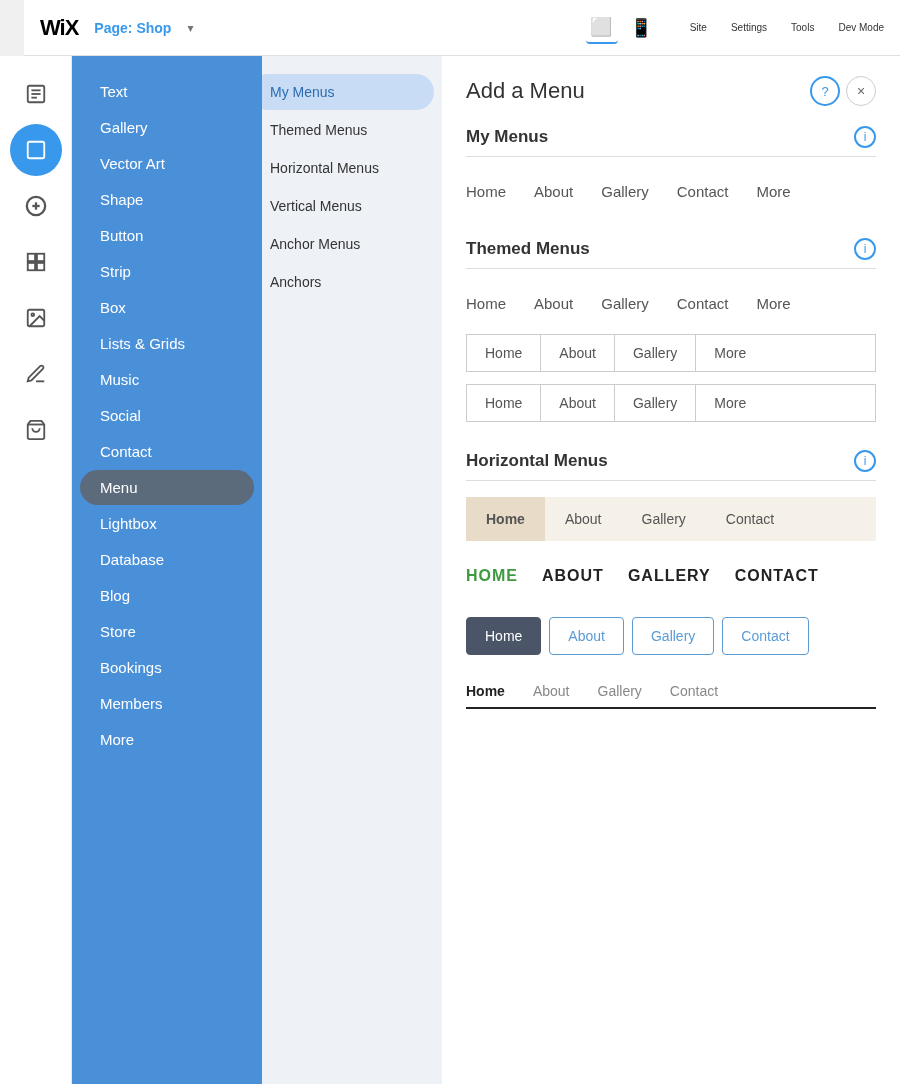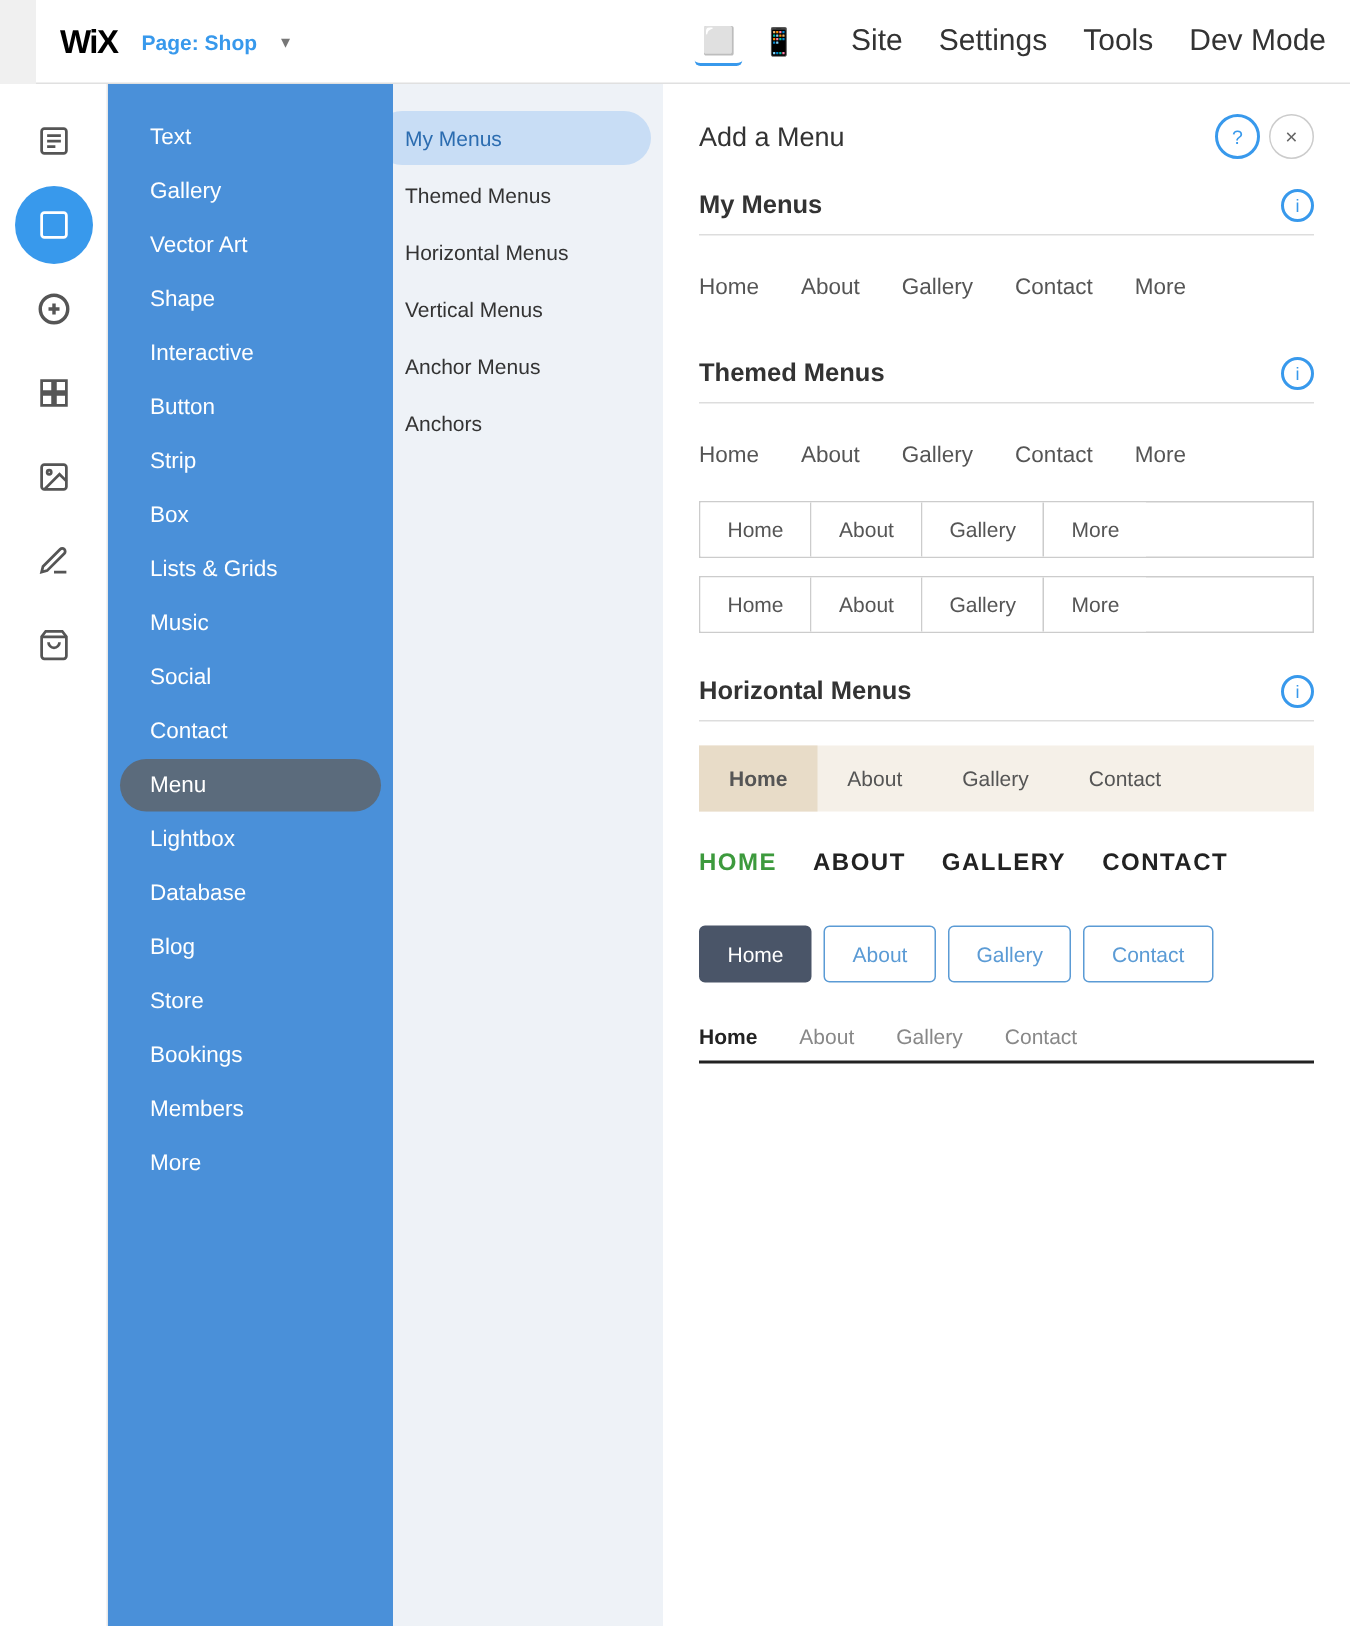--- a/index.html
+++ b/index.html
@@ -15,21 +15,21 @@
     }
     .wix-logo { font-size: 22px; font-weight: 900; color: #000; letter-spacing: -1px; }
     .page-label { font-size: 14px; color: #555; }
     .page-label span { color: #3899ec; font-weight: bold; }
     .chevron-icon { color: #777; font-size: 12px; }
     .topbar-spacer { flex: 1; }
     .view-icons { display: flex; gap: 8px; align-items: center; margin-right: 16px; }
     .view-icon { width: 32px; height: 32px; display: flex; align-items: center; justify-content: center; cursor: pointer; border-radius: 4px; color: #555; font-size: 18px; }
     .view-icon.active { color: #3899ec; border-bottom: 2px solid #3899ec; }
     .topbar-nav { display: flex; gap: 24px; align-items: center; }
-    .topbar-nav-item { font-size: 20px; color: #333; cursor: pointer; }
+    .topbar-nav-item { font-size: 10px; color: #333; cursor: pointer; }
 
     
     #sidebar-icons {
       position: absolute; top: 56px; left: 0; width: 72px; bottom: 0;
       background: #fff; border-right: 1px solid #e8e8e8;
       display: flex; flex-direction: column; align-items: center; padding-top: 12px; gap: 4px;
       z-index: 90;
     }
     .sidebar-icon-btn {
       width: 52px; height: 52px; display: flex; flex-direction: column; align-items: center;
@@ -65,21 +65,21 @@
     #main-panel {
       position: absolute; top: 56px; left: 442px; right: 0; bottom: 0;
       background: #fff; overflow-y: auto; padding: 20px 24px;
       z-index: 60;
     }
 
     
     .panel-header {
       display: flex; align-items: center; margin-bottom: 20px;
     }
-    .panel-title { font-size: 18px; color: #333; font-weight: 400; flex: 1; }
+    .panel-title { font-size: 22px; color: #333; font-weight: 400; flex: 1; }
     .panel-icon-btn {
       width: 30px; height: 30px; border-radius: 50%; border: 2px solid #3899ec;
       display: flex; align-items: center; justify-content: center;
       color: #3899ec; font-size: 13px; cursor: pointer; margin-left: 8px;
     }
     .panel-close-btn {
       width: 30px; height: 30px; border-radius: 50%; border: 1px solid #ccc;
       display: flex; align-items: center; justify-content: center;
       color: #666; font-size: 14px; cursor: pointer; margin-left: 6px;
     }
@@ -206,21 +206,20 @@
         <path d="M16 10a4 4 0 0 1-8 0"></path>
       </svg>
   </div>
 </div>
 
 <div id="element-list">
   <div class="element-item">Text</div>
   <div class="element-item">Gallery</div>
   <div class="element-item">Vector Art</div>
   <div class="element-item">Shape</div>
-  <div class="element-item">Interactive</div>
   <div class="element-item">Button</div>
   <div class="element-item">Strip</div>
   <div class="element-item">Box</div>
   <div class="element-item">Lists &amp; Grids</div>
   <div class="element-item">Music</div>
   <div class="element-item">Social</div>
   <div class="element-item">Contact</div>
   <div class="element-item active">Menu</div>
   <div class="element-item">Lightbox</div>
   <div class="element-item">Database</div>

